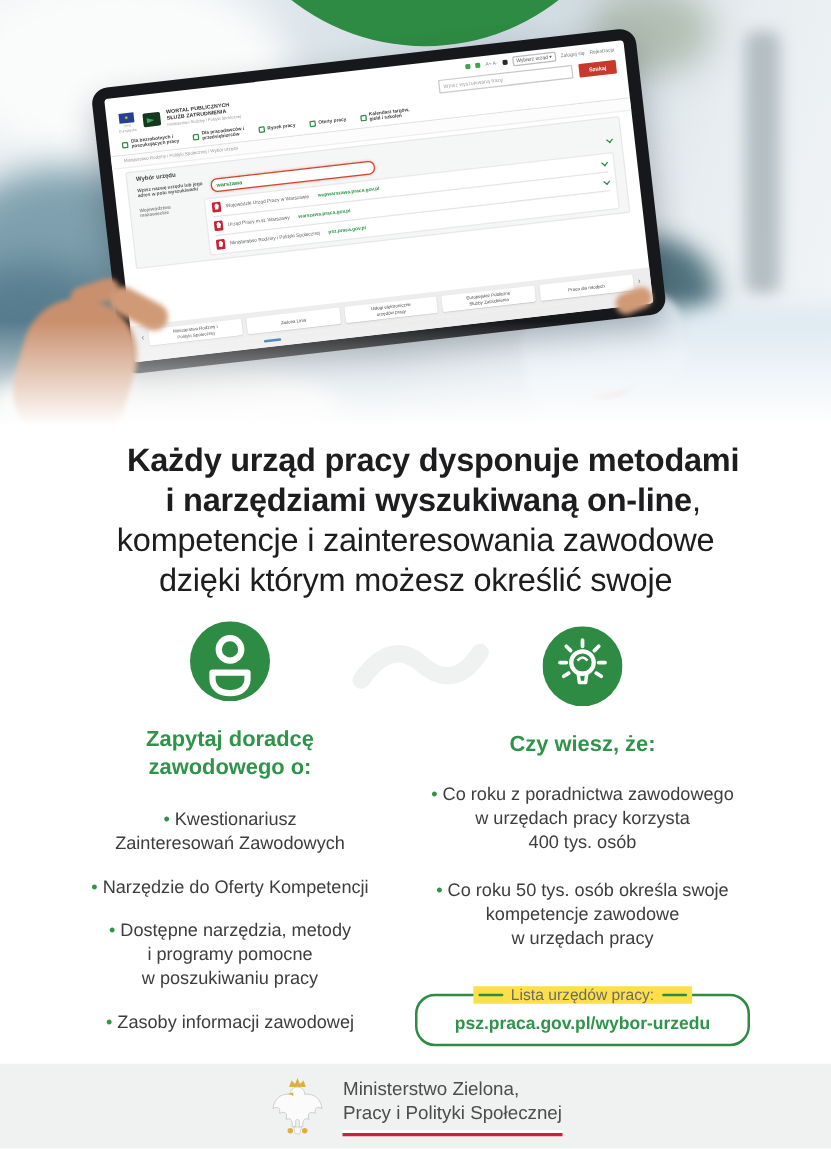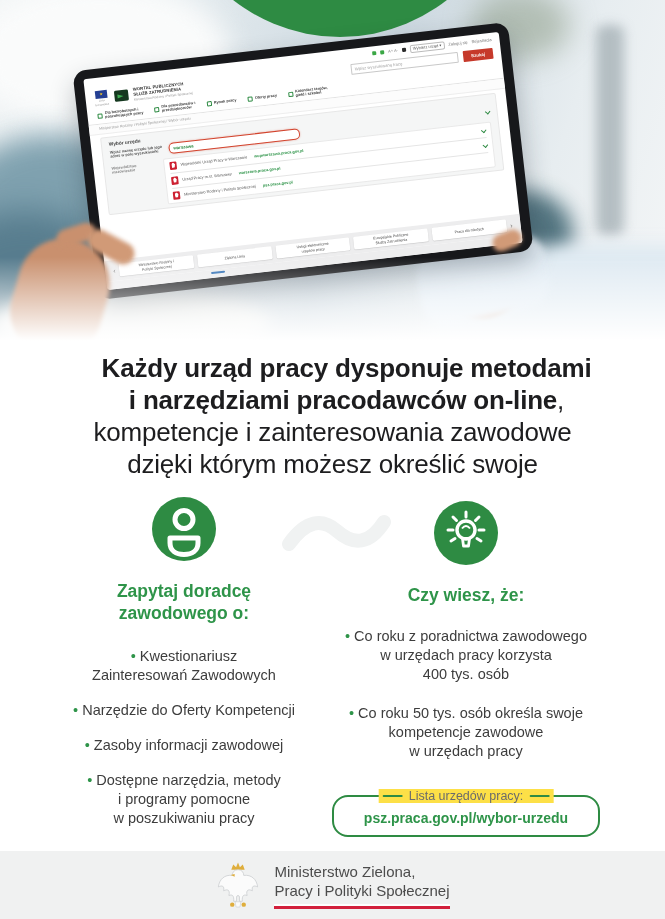--- a/index.html
+++ b/index.html
@@ -249,21 +249,21 @@
 
     <div class="hand lh-palm"></div>
     <div class="hand lh-finger"></div>
     <div class="hand lh-thumb"></div>
     <div class="hand rh-thumb"></div>
     <div class="ph-fade"></div>
   </section>
 
   <section class="headline">
     <div class="h-bold">Każdy urząd pracy dysponuje metodami</div>
-    <div class="h-bold"><span>i narzędziami pracodawców on-line</span><span class="h-reg">,</span></div>
+    <div class="h-bold"><span>i narzędziami wyszukiwaną on-line</span><span class="h-reg">,</span></div>
     <div class="h-reg">kompetencje i zainteresowania zawodowe</div>
     <div class="h-reg">dzięki którym możesz określić swoje</div>
   </section>
 
   <svg class="wave" width="112" height="52" viewBox="0 0 112 52">
     <path d="M9,38 C26,14 42,12 57,25 C74,40 90,38 104,16" fill="none" stroke="#F0F2F2" stroke-width="14" stroke-linecap="round"></path>
   </svg>
 
   <section class="columns">
 
@@ -272,24 +272,24 @@
         <circle cx="32" cy="32" r="32" fill="#2E8B43"></circle>
         <circle cx="32" cy="22.5" r="9" fill="none" stroke="#fff" stroke-width="5"></circle>
         <path d="M18,41 L46,41 L46,46 C46,53.5 40,57.5 32,57.5 C24,57.5 18,53.5 18,46 Z" fill="none" stroke="#fff" stroke-width="5" stroke-linejoin="round"></path>
       </svg>
       <div class="col-heading pre">Zapytaj doradcę
 zawodowego o:</div>
       <div class="blist">
         <div class="bullet-item"><span class="dot">•</span><span class="pre">Kwestionariusz
 Zainteresowań Zawodowych</span></div>
         <div class="bullet-item"><span class="dot">•</span><span class="pre">Narzędzie do Oferty Kompetencji</span></div>
-        <div class="bullet-item"><span class="dot">•</span><span class="pre">Zasoby informacji zawodowej</span></div>
         <div class="bullet-item"><span class="dot">•</span><span class="pre">Dostępne narzędzia, metody
 i programy pomocne
 w poszukiwaniu pracy</span></div>
+        <div class="bullet-item"><span class="dot">•</span><span class="pre">Zasoby informacji zawodowej</span></div>
       </div>
     </div>
 
     <div class="col col-right">
       <svg class="icon-circle" viewBox="0 0 64 64">
         <circle cx="32" cy="32" r="32" fill="#2E8B43"></circle>
         <circle cx="32" cy="29" r="9" fill="none" stroke="#fff" stroke-width="3.4"></circle>
         <path d="M28.5,37.5 L35.5,37.5 L34.5,45 L29.5,45 Z" fill="none" stroke="#fff" stroke-width="2.8" stroke-linejoin="round"></path>
         <path d="M28,27.5 q4,-5 8,0" fill="none" stroke="#fff" stroke-width="2"></path>
         <g stroke="#fff" stroke-width="3" stroke-linecap="round">

